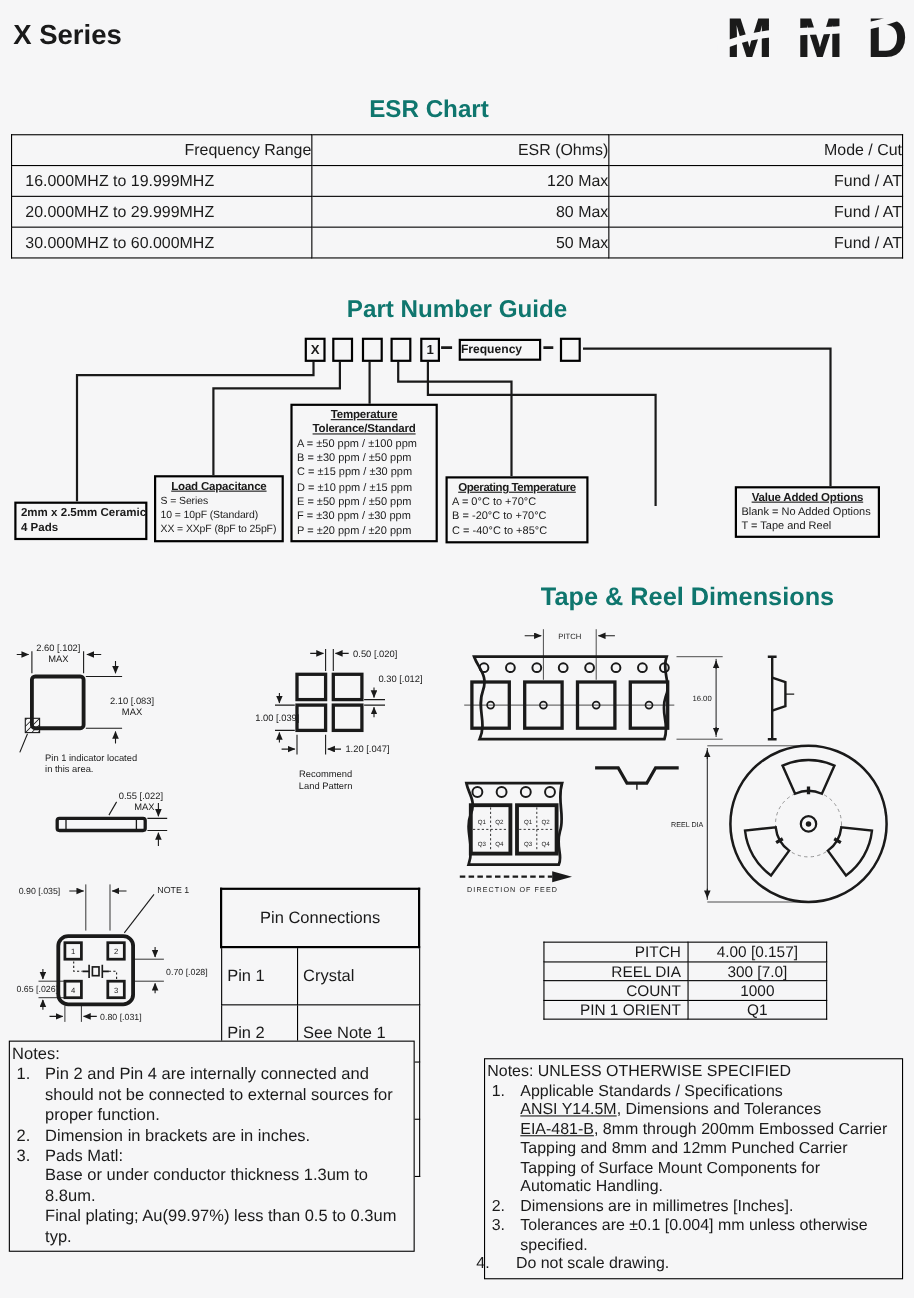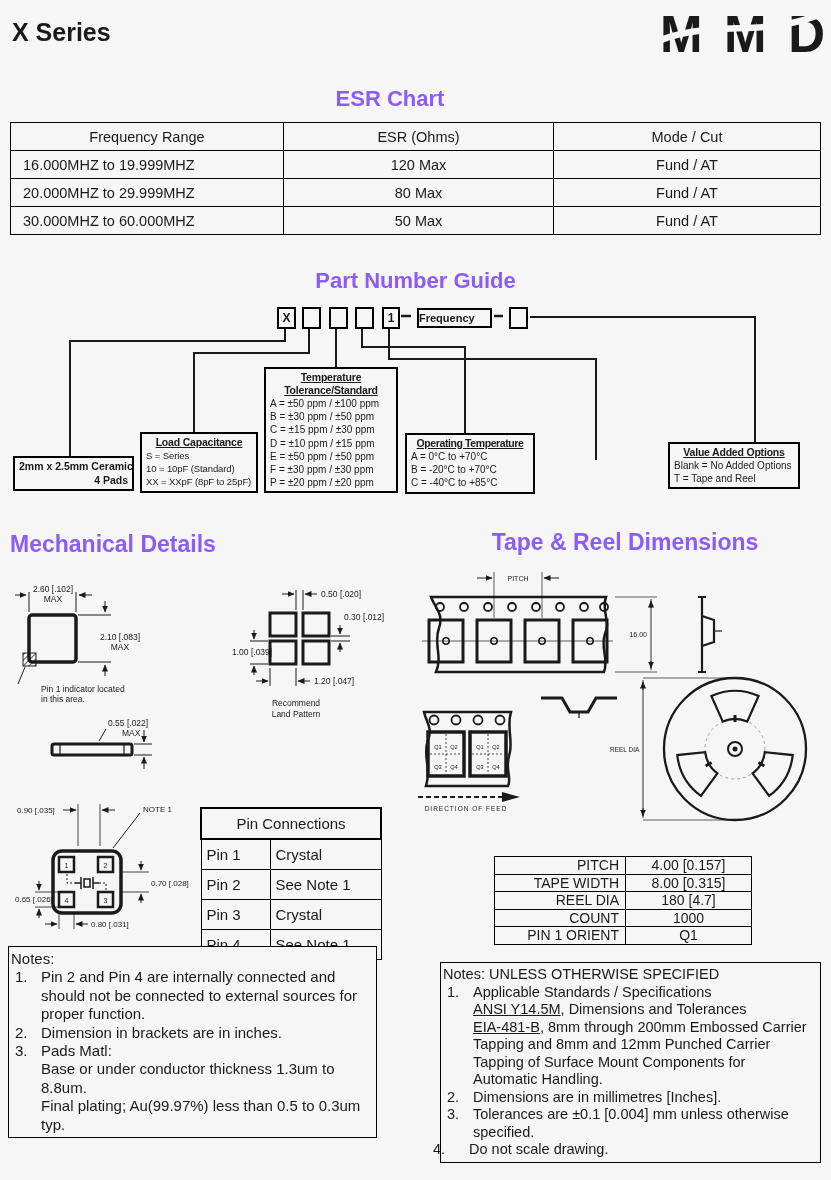--- a/index.html
+++ b/index.html
@@ -1,36 +1,36 @@
 <!DOCTYPE html>
 <html><head>
 <meta charset="utf-8">
 <style>
   html,body{margin:0;padding:0;background:#e9e9ea}
   #page{position:relative;width:831px;height:1180px;background:#f6f6f7;
         font-family:"Liberation Sans",sans-serif;color:#1a1a1a;overflow:hidden;margin:0 auto}
   .abs{position:absolute}
-  .bluehead{color:#8b5cf6;font-weight:bold}
+  .bluehead{color:#0f766e;font-weight:bold}
   
   table{border-collapse:collapse;background:transparent}
   .esr{table-layout:fixed;font-size:14.5px}
   .esr th,.esr td{border:1.5px solid #000;height:27px;font-weight:normal;padding:0}
-  .esr th{text-align:center}
+  .esr th{text-align:right}
   .esr td.c0{text-align:left;padding-left:12px}
-  .esr td.c1,.esr td.c2{text-align:center}
+  .esr td.c1,.esr td.c2{text-align:right}
   
   .pnbox{position:absolute;border:2px solid #000;background:#f6f6f7;padding:2px 4px;
          font-size:10px;line-height:13.2px;white-space:nowrap}
   .pnbox .t{font-weight:bold;text-decoration:underline;text-align:center;font-size:10.5px;
             line-height:13px;letter-spacing:-0.2px}
   .digit{position:absolute;border:2px solid #000;background:#f6f6f7;width:15px;height:18px;
          text-align:center;font-weight:bold;font-size:12px;line-height:18px}
   
   .pins{font-size:15px}
-  .pins td{border:1.5px solid #000;height:19px;padding:5px 5px}
+  .pins td{border:1.5px solid #000;height:19px;padding:16px 5px}
   .pins .pt{text-align:center;border:2px solid #000}
   .pins .c1{text-align:left;width:58px}
   .pins .c2{text-align:left;width:100px}
   .trt{font-size:14px}
   .trt td{border:1.8px solid #000;height:16.5px;padding:0 6px}
   .trt .l{text-align:right;width:118px}
   .trt .r{text-align:center;width:113px}
   
   .notesbox{position:absolute;border:1.5px solid #000;background:#f6f6f7;
             padding:3px 8px 3px 2px;font-size:15px;line-height:18.4px}
@@ -123,21 +123,21 @@
   </svg>
 
   <div class="digit" style="left:277px;top:307px">X</div>
   <div class="digit" style="left:302px;top:307px"></div>
   <div class="digit" style="left:329px;top:307px"></div>
   <div class="digit" style="left:355px;top:307px"></div>
   <div class="digit" style="left:382px;top:307px;width:14px">1</div>
   <div class="abs" style="left:417px;top:308px;width:71px;height:16px;border:2px solid #000;text-align:left;font-weight:bold;font-size:11px;line-height:16px">Frequency</div>
   <div class="digit" style="left:509px;top:307px"></div>
 
-  <div class="pnbox" style="left:13px;top:456px;width:109px;text-align:right;font-weight:bold;font-size:10.5px;line-height:13.5px">
+  <div class="pnbox" style="left:13px;top:456px;width:109px;font-weight:bold;font-size:10.5px;line-height:13.5px">
     <div>2mm x 2.5mm Ceramic</div>
     <div>4 Pads</div>
   </div>
 
   <div class="pnbox" style="left:140px;top:432px;width:106px;font-size:9.5px;letter-spacing:-0.1px">
     <div class="t">Load Capacitance</div>
     <div>S = Series</div>
     <div>10 = 10pF (Standard)</div>
     <div>XX = XXpF (8pF to 25pF)</div>
   </div>
@@ -161,21 +161,20 @@
     <div>C = -40°C to +85°C</div>
   </div>
 
 
   <div class="pnbox" style="left:668px;top:442px;width:120px">
     <div class="t">Value Added Options</div>
     <div>Blank = No Added Options</div>
     <div>T = Tape and Reel</div>
   </div>
 
-  <div class="abs bluehead" style="left:10px;top:531px;font-size:23px">Mechanical Details</div>
   <div class="abs bluehead" style="left:430px;top:529px;width:390px;text-align:center;font-size:23px">Tape &amp; Reel Dimensions</div>
 
   <svg class="abs" style="left:15px;top:583px" width="200" height="140" viewBox="0 0 200 140">
     <g stroke="#1a1a1a" fill="none">
       <rect x="14" y="32" width="47" height="47" rx="3" stroke-width="3.5"></rect>
       <rect x="8" y="70" width="13" height="13" fill="url(#hatch)" stroke-width="1"></rect>
       <path d="M14,9 V29 M61,9 V29" stroke-width="1"></path>
       <path d="M0,12 H11" stroke-width="1" marker-end="url(#ah)"></path>
       <path d="M77,12 H64" stroke-width="1" marker-end="url(#ah)"></path>
       <path d="M63,32 H96 M63,79 H96" stroke-width="1"></path>
@@ -400,26 +399,22 @@
     <text class="dim65" x="0" y="82">REEL DIA</text>
   </svg>
 
   <table class="trt abs" style="left:494px;top:856px">
     <tbody>
         <tr>
       <td class="l">PITCH</td>
       <td class="r">4.00 [0.157]</td>
     </tr>
     <tr>
-      <td class="l">TAPE WIDTH</td>
-      <td class="r">8.00 [0.315]</td>
-    </tr>
-    <tr>
       <td class="l">REEL DIA</td>
-      <td class="r">180 [4.7]</td>
+      <td class="r">300 [7.0]</td>
     </tr>
     <tr>
       <td class="l">COUNT</td>
       <td class="r">1000</td>
     </tr>
     <tr>
       <td class="l">PIN 1 ORIENT</td>
       <td class="r">Q1</td>
     </tr>
   </tbody>

